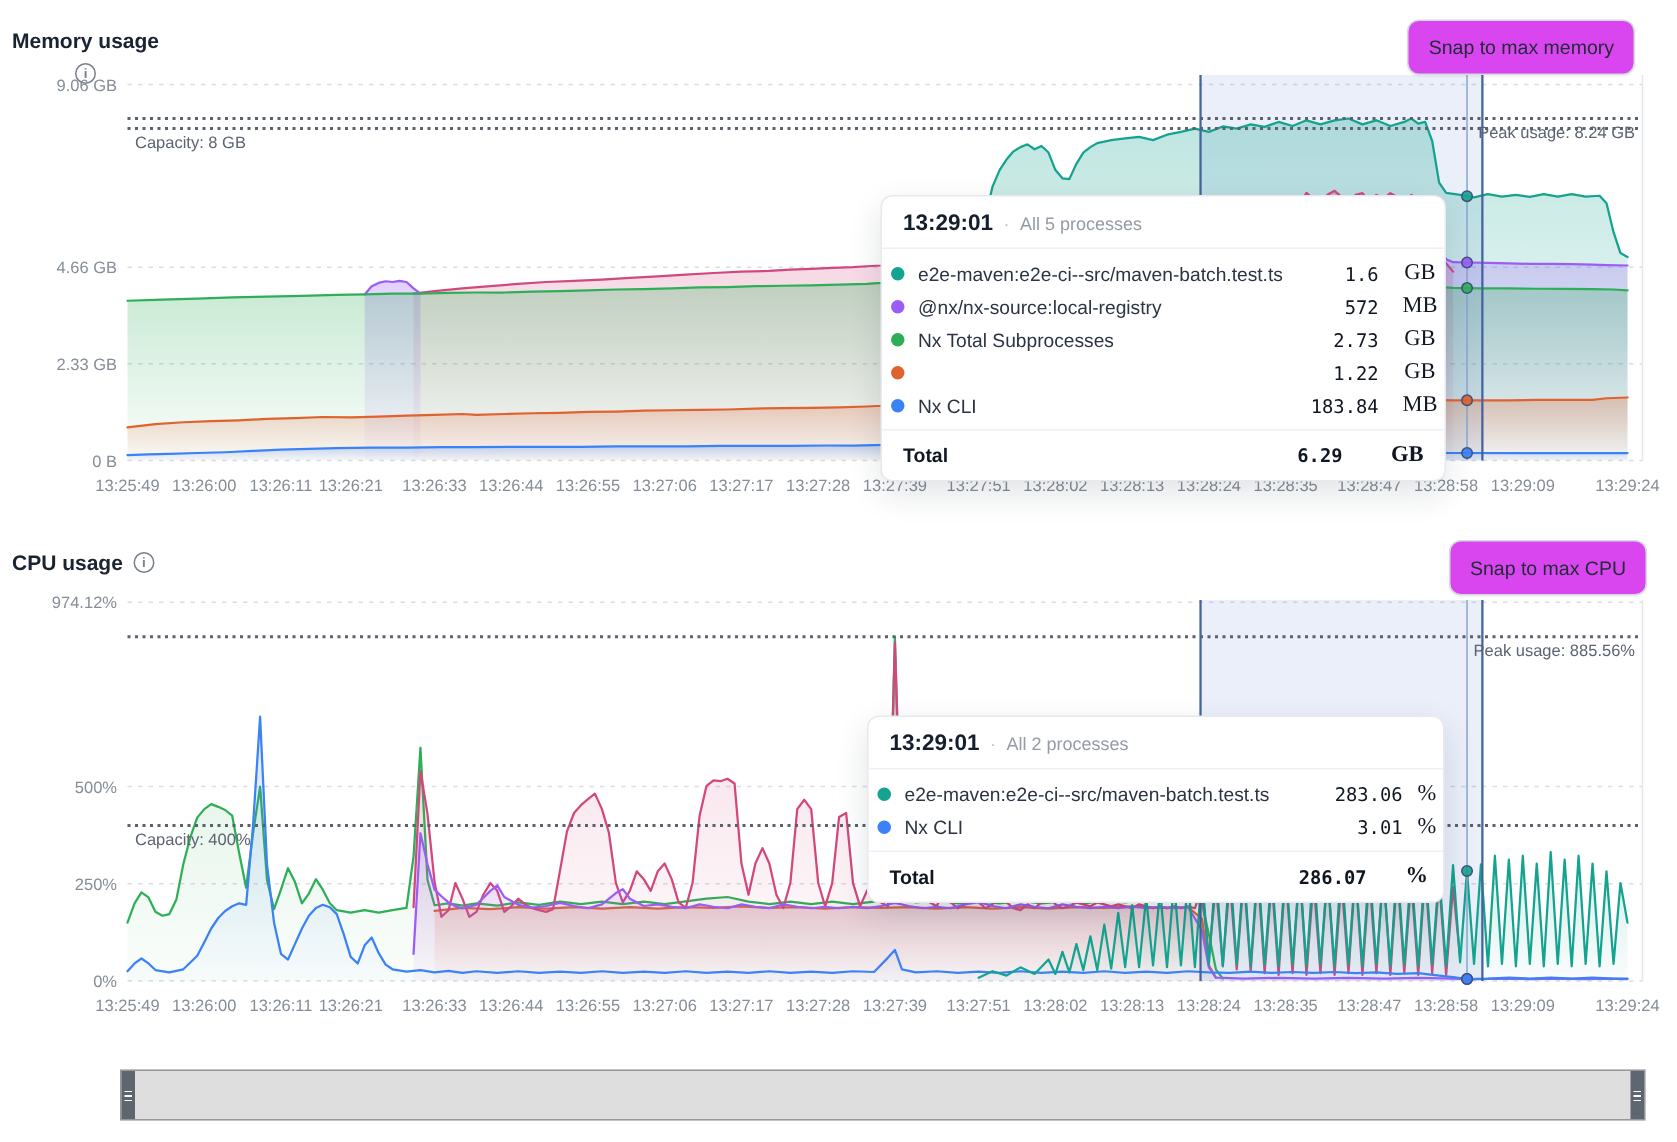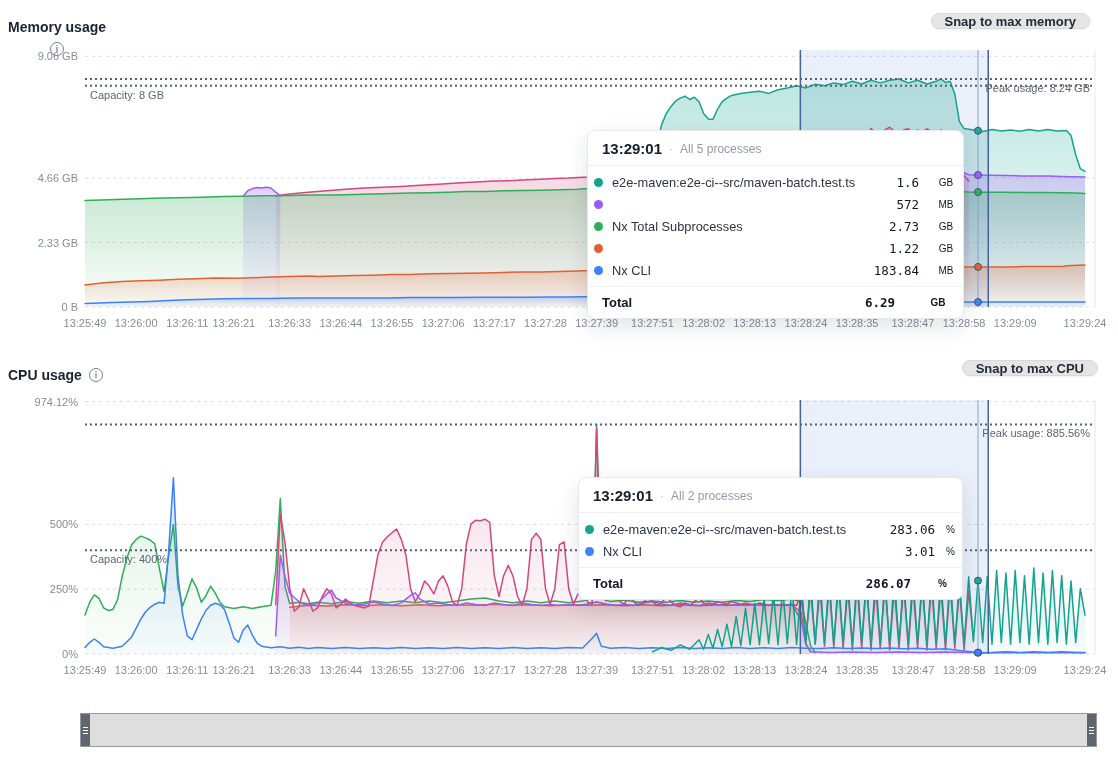--- a/index.html
+++ b/index.html
@@ -5,41 +5,41 @@
   html,body{margin:0;padding:0;background:#fff;}
   body{width:1118px;height:761px;position:relative;overflow:hidden;
        font-family:"Liberation Sans",sans-serif;-webkit-font-smoothing:antialiased;}
   #charts{position:absolute;left:0;top:0;}
   .sec{position:absolute;left:8px;display:flex;align-items:center;gap:7px;}
   .sec-title{font-size:14px;font-weight:700;color:#1a2330;}
   .info-icon{width:14px;height:14px;border:1.3px solid #79818c;border-radius:50%;
      color:#79818c;font-size:9px;font-weight:700;display:flex;align-items:center;
      justify-content:center;line-height:1;box-sizing:border-box;}
   #sec-mem{top:19px;flex-direction:column;} #sec-cpu{top:367px;}
-  .btn{position:absolute;height:16px;background:#e5e5e5;border:1px solid #d5d9e0;
+  .btn{position:absolute;height:37px;background:#d946ef;border:1px solid #d5d9e0;
      border-radius:8px;font-family:"Liberation Sans",sans-serif;font-size:13px;
-     font-weight:700;color:#222b38;display:flex;align-items:center;padding:0 13px;
+     font-weight:400;color:#222b38;display:flex;align-items:center;padding:0 13px;
      box-shadow:0 1px 2px rgba(16,24,40,.06);cursor:pointer;}
   #btn-mem{top:13px;right:28px;} #btn-cpu{top:360px;right:20px;}
   .tt{position:absolute;background:#fff;border:1px solid #e7e9ee;border-radius:8px;
      box-shadow:0 8px 22px rgba(20,30,50,.12);box-sizing:border-box;z-index:5;}
   #tooltip-mem{left:587px;top:130px;width:377px;}
   #tooltip-cpu{left:578px;top:477px;width:385px;}
   .tt-head{display:flex;align-items:center;gap:7px;padding:9px 14px 8px;}
   .tt-time{font-weight:700;font-size:15px;color:#141e2c;}
   .tt-sep{color:#b9bfc8;font-size:12px;}
   .tt-sub{color:#949ba6;font-size:12px;}
   .tt-rows{border-top:1px solid #eef0f3;padding:5px 6px;}
   .tt-row{display:flex;align-items:center;height:22px;gap:9px;}
   .tt-dot{width:9px;height:9px;border-radius:50%;flex:none;}
   .tt-label{color:#2b3443;font-size:12.8px;white-space:nowrap;flex:1;overflow:hidden;}
   .tt-val{font-family:"DejaVu Sans Mono",monospace;font-size:12.5px;color:#101722;
      text-align:right;margin-left:auto;}
-  .tt-unit{font-family:Liberation Sans, sans-serif;font-size:10px;width:22px;
-     text-align:center;margin-left:7px;color:#101722;}
+  .tt-unit{font-family:Liberation Serif, serif;font-size:15px;width:22px;
+     text-align:right;margin-left:7px;color:#101722;}
   #tooltip-cpu .tt-unit{width:11px;margin-left:1px;}
   .tt-total{display:flex;align-items:center;border-top:1px solid #eef0f3;
      padding:8px 14px;font-weight:700;font-size:13px;color:#101722;gap:25px;}
   .tt-total .tt-val,.tt-total .tt-unit{font-weight:700;}
   #brush{position:absolute;left:80px;top:713px;width:1017px;height:34px;
      background:#dedede;border:1px solid #95979b;box-sizing:border-box;cursor:grab;}
   .brush-handle{position:absolute;top:0;height:100%;width:9px;background:#5e666f;
      display:flex;align-items:center;justify-content:center;cursor:ew-resize;}
   .brush-handle.left{left:0;} .brush-handle.right{right:0;}
   .grip{width:5px;height:7px;
@@ -241,20 +241,21 @@
   </div>
   <div class="tt-rows">
       <div class="tt-row">
         <span class="tt-dot" style="background: rgb(20, 163, 143);"></span>
         <span class="tt-label">e2e-maven:e2e-ci--src/maven-batch.test.ts</span>
         <span class="tt-val">1.6</span>
         <span class="tt-unit">GB</span>
       </div>
       <div class="tt-row">
         <span class="tt-dot" style="background: rgb(156, 92, 247);"></span>
+        <span class="tt-label">@nx/nx-source:local-registry</span>
         <span class="tt-val">572</span>
         <span class="tt-unit">MB</span>
       </div>
       <div class="tt-row">
         <span class="tt-dot" style="background: rgb(47, 174, 88);"></span>
         <span class="tt-label">Nx Total Subprocesses</span>
         <span class="tt-val">2.73</span>
         <span class="tt-unit">GB</span>
       </div>
       <div class="tt-row">

